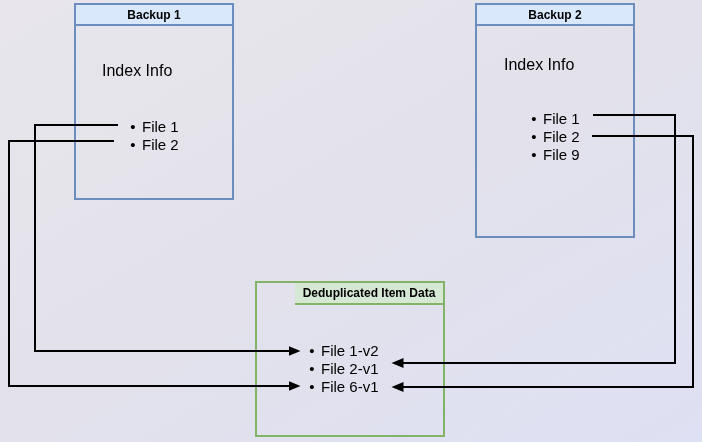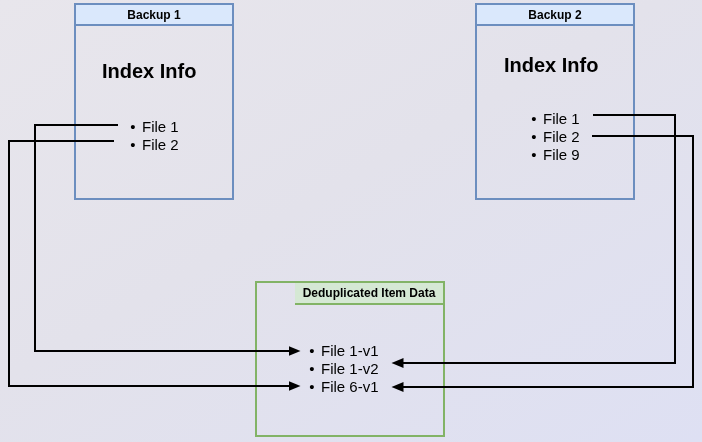--- a/index.html
+++ b/index.html
@@ -27,24 +27,23 @@
     display: flex;
     align-items: center;
     justify-content: center;
     font-weight: bold;
     font-size: 12px;
   }
   .blue  .box-header { height: 21px; background: #dae8fc; border-bottom: 2px solid #6c8ebf; }
   .green .box-header { height: 22px; background: #d5e8d4; border-bottom: 2px solid #82b366; }
   .index-label {
     position: absolute;
-    font-size: 20px;
+    font-size: 16px;
     line-height: 20px;
     white-space: nowrap;
-    font-weight: bold;
   }
   .file-list { position: absolute; text-align: center; }
   .file-item {
     display: flex;
     align-items: center;
     height: 18px;
     font-size: 15px;
     white-space: nowrap;
   }
   .bullet {
@@ -87,21 +86,21 @@
         <span class="bullet"></span>
         <span>File 1</span>
       </div>
       <div class="file-item">
         <span class="bullet"></span>
         <span>File 2</span>
       </div>
     </div>
   </div>
 
-  <div class="box blue" id="backup2" style="left:475px; top:3px; width:160px; height:197px;">
+  <div class="box blue" id="backup2" style="left:475px; top:3px; width:160px; height:235px;">
     <div class="box-header">
       <span>Backup 2</span>
     </div>
     <div class="index-label">Index Info</div>
     <div class="file-list">
       <div class="file-item">
         <span class="bullet"></span>
         <span>File 1</span>
       </div>
       <div class="file-item">
@@ -115,25 +114,25 @@
     </div>
   </div>
 
   <div class="box green" id="dedup" style="left:255px; top:281px; width:190px; height:156px;">
     <div class="box-header">
       <span>Deduplicated Item Data</span>
     </div>
     <div class="file-list">
       <div class="file-item">
         <span class="bullet"></span>
-        <span>File 1-v1</span>
+        <span>File 1-v2</span>
       </div>
       <div class="file-item">
         <span class="bullet"></span>
-        <span>File 1-v2</span>
+        <span>File 2-v1</span>
       </div>
       <div class="file-item">
         <span class="bullet"></span>
         <span>File 6-v1</span>
       </div>
     </div>
   </div>
 
   <svg class="arrows" viewBox="0 0 702 442">
     <defs>

